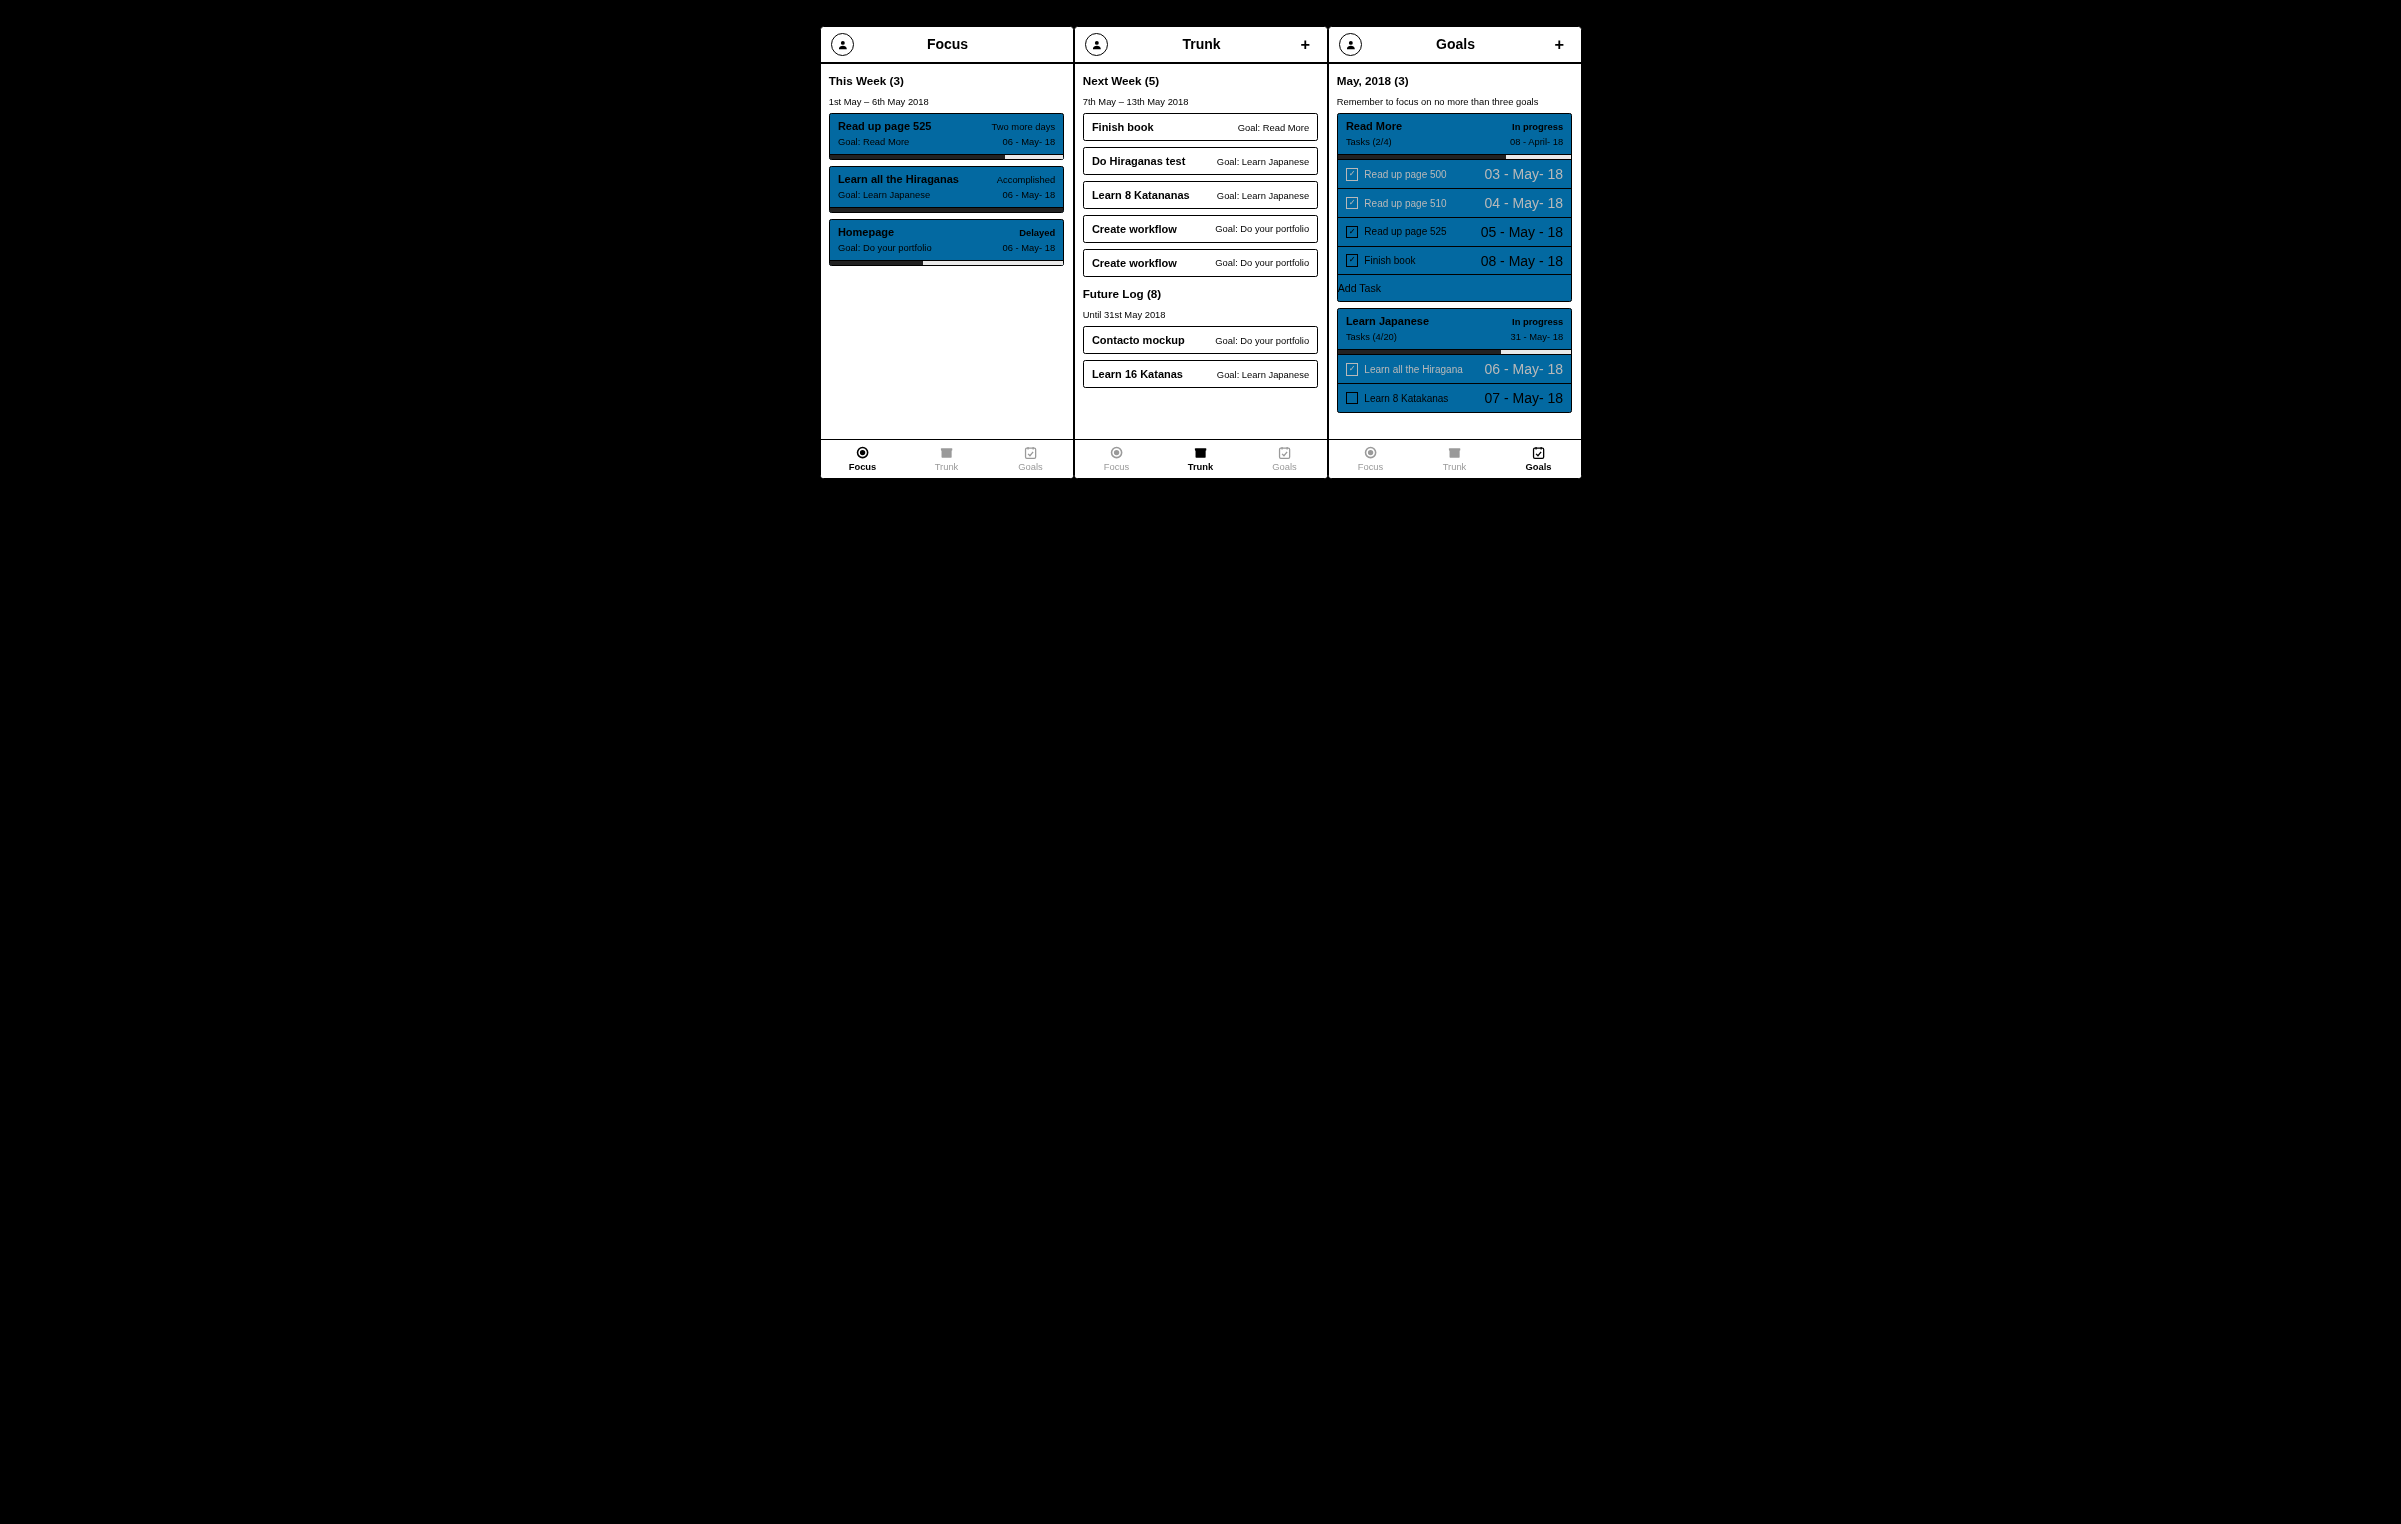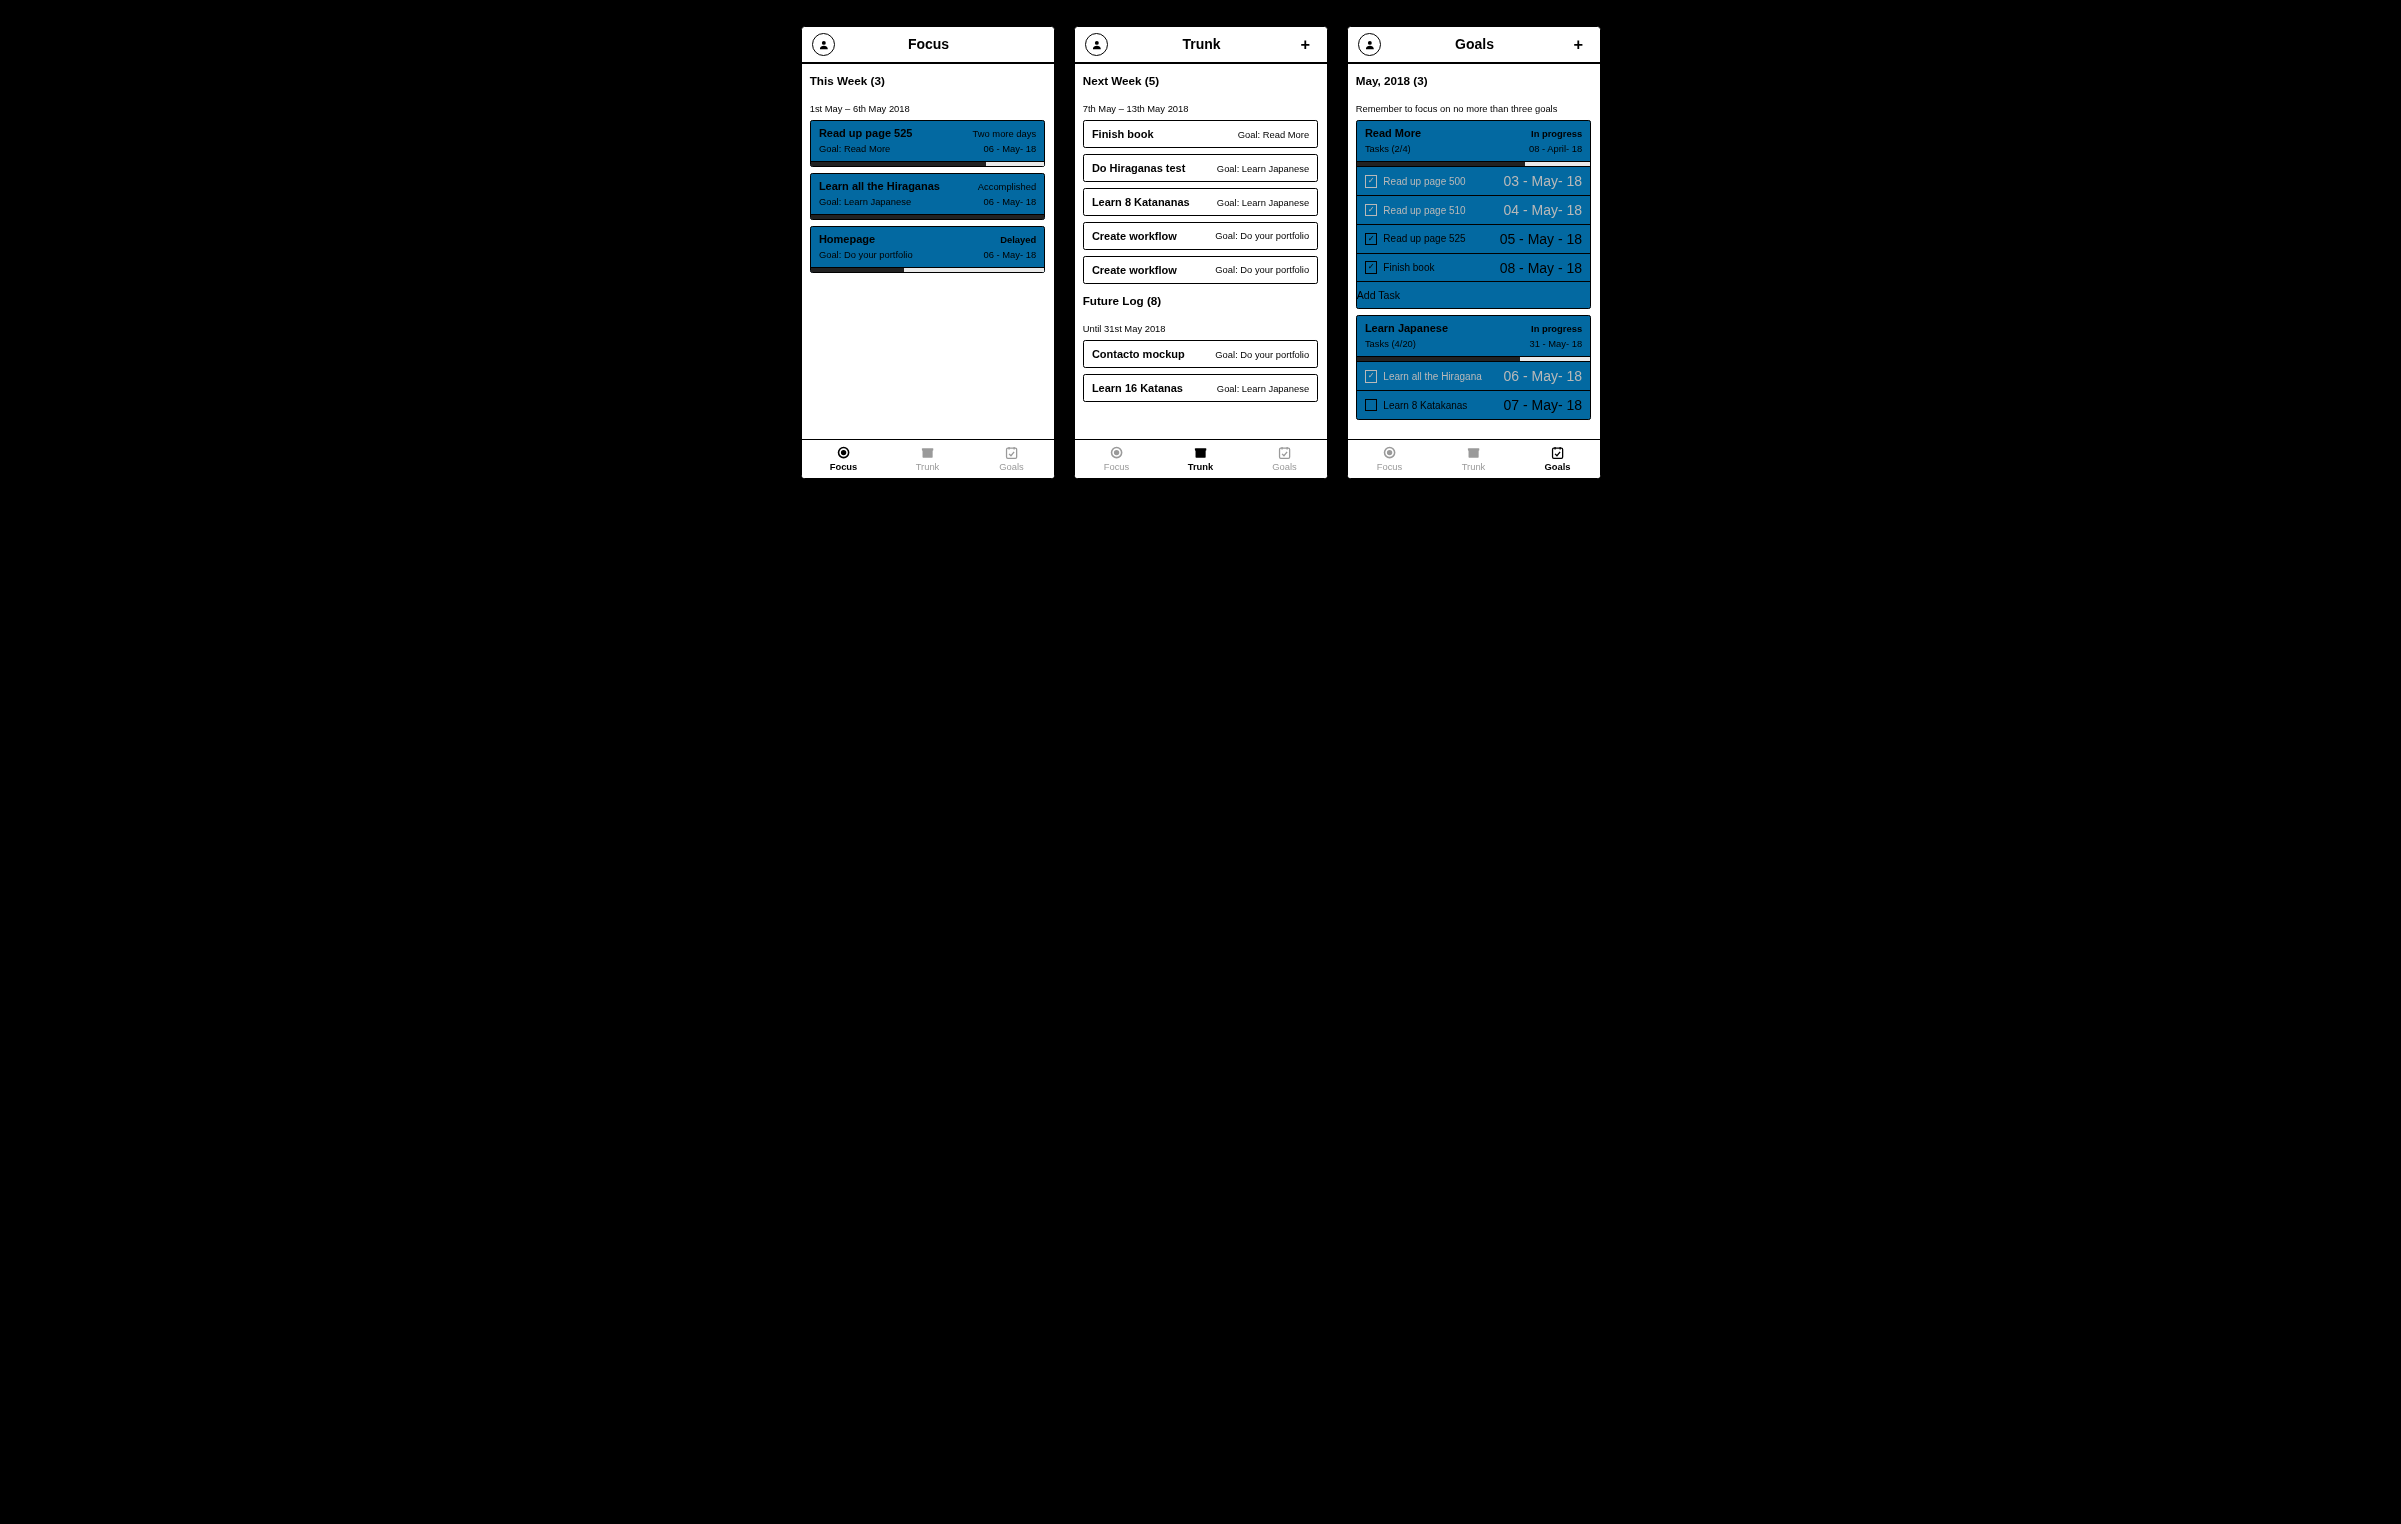--- a/index.html
+++ b/index.html
@@ -1,27 +1,27 @@
 <!DOCTYPE html>
 <html style="font-size:9.4px"><head>
 <meta charset="utf-8">
 <style>
 html,body{margin:0;padding:0;background:#000;font-family:"Comic Sans MS","Segoe Script",cursive,sans-serif}
-.stage{display:flex;gap:19px;justify-content:center;align-items:flex-start;padding:26px 11.7px;min-height:100vh;box-sizing:border-box}
+.stage{display:flex;justify-content:center;align-items:flex-start;padding:26px 11.7px;min-height:100vh;box-sizing:border-box}
 .phone{width:252px;background:#fff;border:1.8px solid #000;border-radius:3.5px;display:flex;flex-direction:column;height:451px;overflow:hidden}
 .header{display:flex;align-items:center;justify-content:space-between;padding:5.9px 10.6px;border-bottom:2.3px solid #000}
 .header .title{font-weight:700;font-size:14px}
 .avatar{width:21px;height:21px;border:1.8px solid #000;border-radius:50%;display:flex;align-items:center;justify-content:center}
 .avatar svg{width:11.7px;height:11.7px}
 .plus{font-weight:900;font-size:16.4px;width:21px;text-align:center}
 .spacer{width:21px}
 .scroll{flex:1;overflow-y:auto;padding:0 8.2px 5.9px}
 .section-head{margin:10.6px 0 4.7px}
 .section-title{font-weight:700;font-size:11.7px}
-.section-sub{font-size:9.4px;margin-top:16px}
+.section-sub{font-size:9.4px;margin-top:9px}
 .card{border:1.8px solid #000;border-radius:2.3px;margin:5.9px 0;position:relative;background:#0369a1}
 .card-pad{padding:5.9px 8.2px 7px}
 .card-row{display:flex;justify-content:space-between;align-items:baseline}
 .card-row + .card-row{margin-top:3.5px}
 .ct{font-weight:700;font-size:11px}
 .cs{font-size:9.4px}
 .prog{height:4.7px;background:#e9e9e9;border-top:1.2px solid #000;position:relative;overflow:hidden}
 .prog .fill{height:100%;background:#222}
 .simple-card{border:1.8px solid #000;border-radius:2.3px;margin:5.9px 0;padding:7px 8.2px;display:flex;justify-content:space-between;align-items:center;background:#fff}
 .sc-left{font-weight:700;font-size:11px}

